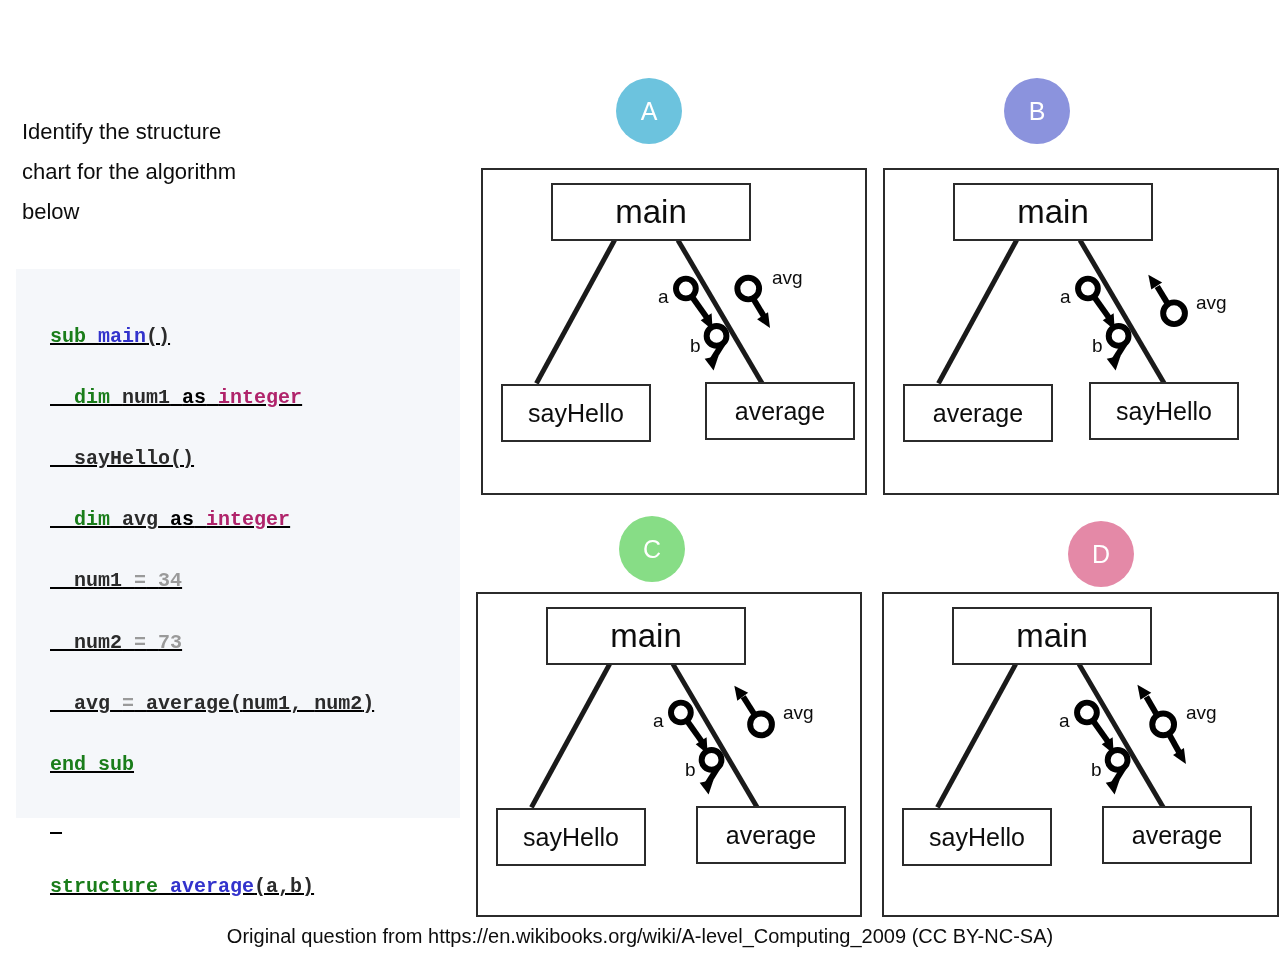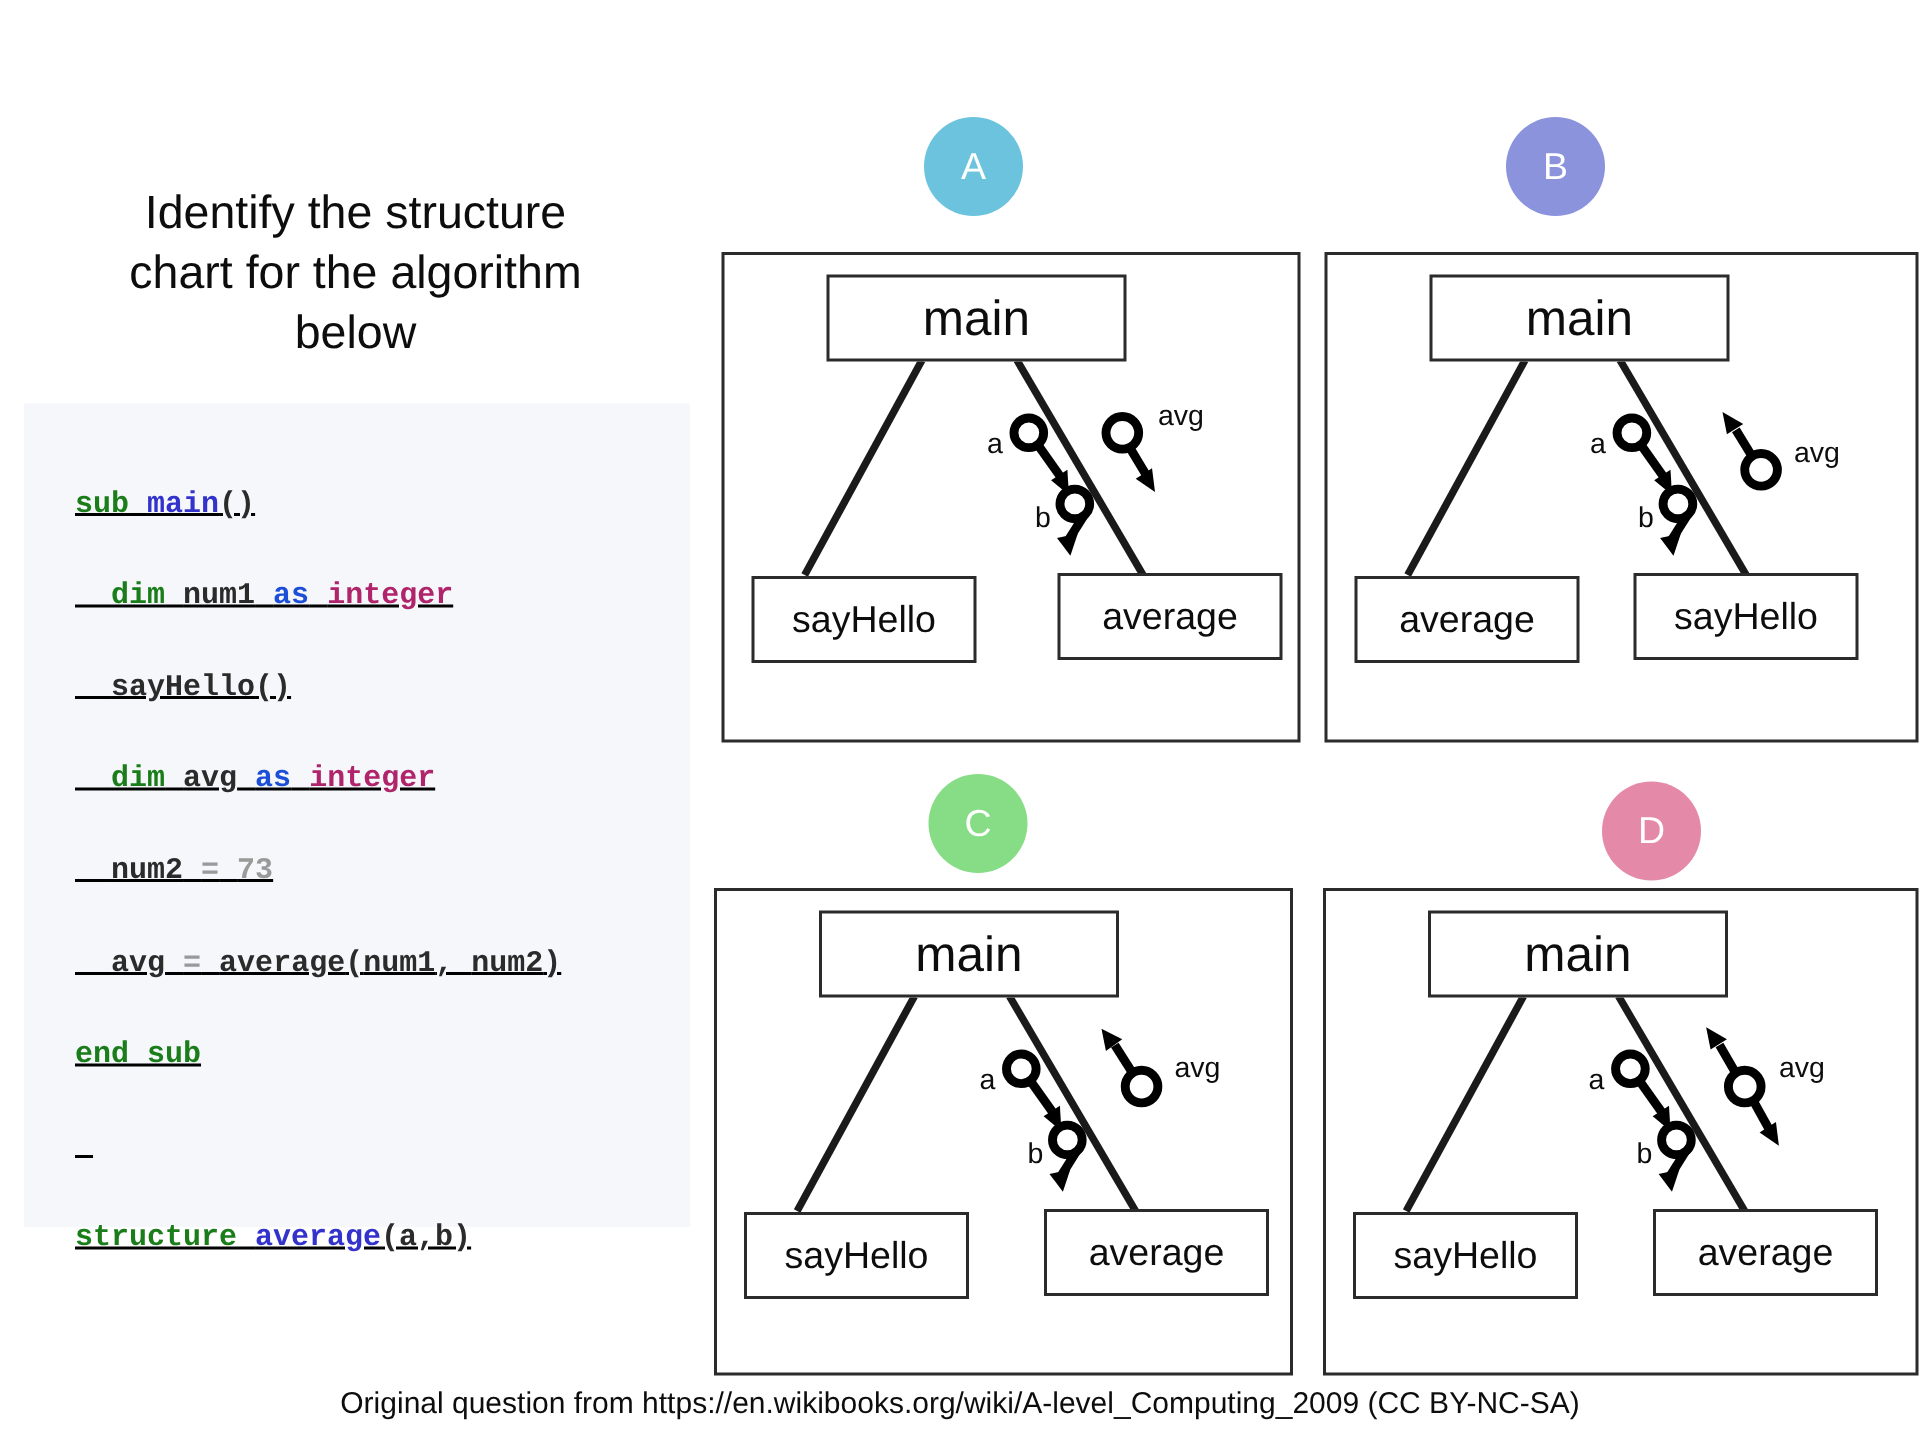--- a/index.html
+++ b/index.html
@@ -13,28 +13,27 @@
     position: relative;
     overflow: hidden;
     font-family: "Liberation Sans", sans-serif;
     color: #000000;
   }
 
   
   #question-title {
     position: absolute;
     left: 22px;
-    top: 122px;
+    top: 112px;
     width: 430px;
-    font-size: 31px;
+    font-size: 22px;
     line-height: 40px;
     color: #0d0d0d;
     font-family: "Liberation Sans", sans-serif;
     white-space: pre-line;
-    text-align: center;
   }
 
   #code-block {
     position: absolute;
     left: 16px;
     top: 269px;
     width: 444px;
     height: 549px;
     background: #f5f7fa;
     box-sizing: border-box;
@@ -42,21 +41,21 @@
     font-family: "Liberation Mono", monospace;
     font-size: 20px;
     line-height: 30.6px;
     white-space: pre;
     font-weight: bold;
   }
   .cl { display: block; height: 30.6px; text-decoration: underline; }
   .kw   { color: #1a7d1a; }
   .fn   { color: #3333cc; }
   .typ  { color: #b0246b; }
-  .as   { color: #1d4ed8; }
+  .as   { color: #000000; }
   .pl   { color: #2b2b2b; font-weight: bold; }
   .num  { color: #9a9a9a; }
   .op   { color: #9a9a9a; }
 
   
   .badge {
     position: absolute;
     width: 66px;
     height: 66px;
     border-radius: 50%;
@@ -138,20 +137,21 @@
 
 <div id="question-title">Identify the structure
 chart for the algorithm
 below</div>
 
 <div id="code-block">
 <span class="cl"><span class="kw">sub</span> <span class="fn">main</span><span class="pl">()</span></span>
 <span class="cl">  <span class="kw">dim</span> <span class="pl">num1</span> <span class="as">as</span> <span class="typ">integer</span></span>
 <span class="cl">  <span class="pl">sayHello</span><span class="pl">()</span></span>
 <span class="cl">  <span class="kw">dim</span> <span class="pl">avg</span> <span class="as">as</span> <span class="typ">integer</span></span>
+<span class="cl">  <span class="pl">num1</span> <span class="op">=</span> <span class="num">34</span></span>
 <span class="cl">  <span class="pl">num2</span> <span class="op">=</span> <span class="num">73</span></span>
 <span class="cl">  <span class="pl">avg</span> <span class="op">=</span> <span class="pl">average</span><span class="pl">(</span><span class="pl">num1</span><span class="pl">, </span><span class="pl">num2</span><span class="pl">)</span></span>
 <span class="cl"><span class="kw">end sub</span></span>
 <span class="cl"> </span>
 <span class="cl"><span class="kw">structure</span> <span class="fn">average</span><span class="pl">(a,b)</span></span>
 
 
 
 
 

